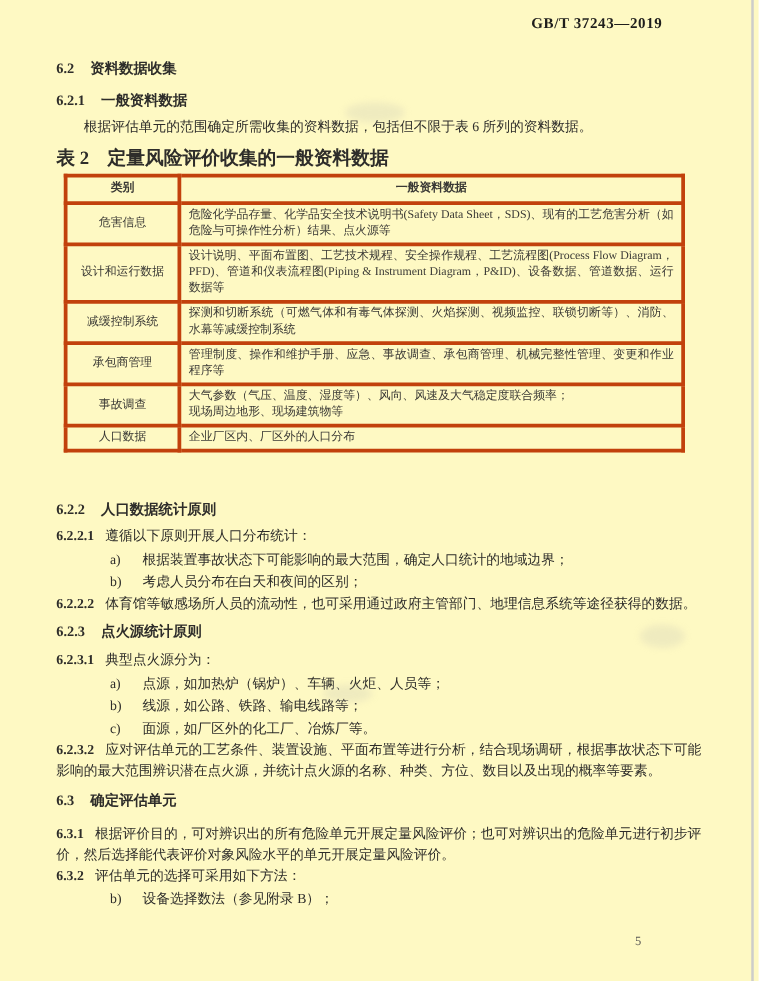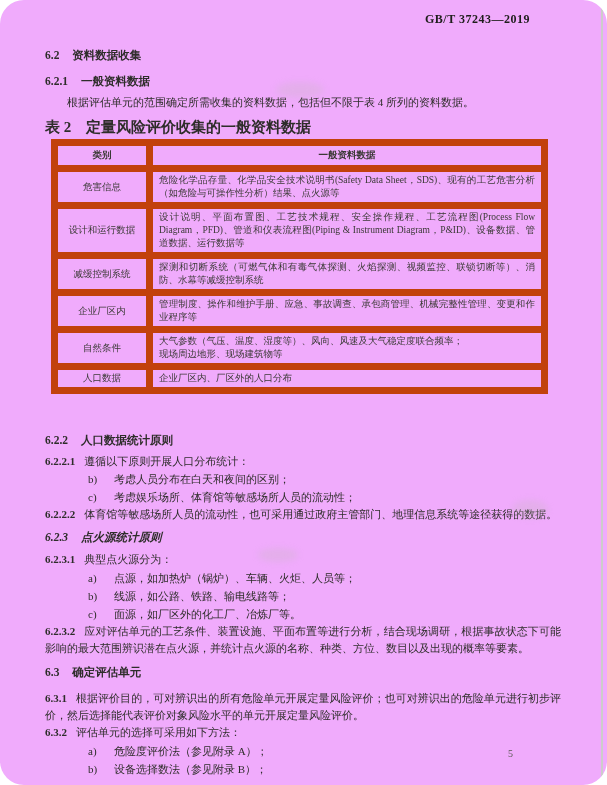--- a/index.html
+++ b/index.html
@@ -1,51 +1,50 @@
 <!DOCTYPE html>
 <html><head>
 <meta charset="utf-8">
 <style>
   html,body{margin:0;padding:0;background:#ffffff;}
   .scan{
     width:607px;height:785px;position:relative;overflow:hidden;
-    background:#f0abfc;
+    background:#fef9c3;
     font-family:"Liberation Serif","DejaVu Serif",serif;
     color:#2e2d2a;
-    border-radius:24px;
   }
   .edge-line{position:absolute;right:4px;top:0;bottom:0;width:2px;background:#cdcdca;}
   .smudge{position:absolute;background:rgba(185,185,178,0.22);border-radius:50%;filter:blur(3px);}
   .sm1{left:276px;top:82px;width:48px;height:16px;}
   .sm2{left:512px;top:500px;width:36px;height:18px;}
   .sm3{left:258px;top:548px;width:40px;height:14px;}
   .doc-header{padding:9px 77px 0 0;text-align:right;}
   .std-num{font-size:12px;font-weight:bold;letter-spacing:.5px;color:#1f1e1c;}
   .content{padding:0 46px 0 45px;}
   .h-sec{font-size:11.5px;font-weight:bold;margin:0;line-height:16px;}
   .hnum{margin-right:10px;}
   .para{font-size:11px;line-height:17px;margin:0;text-align:justify;}
   .indent{text-indent:22px;}
   .cnum{font-weight:bold;margin-right:9px;}
   .li{font-size:11px;line-height:18px;padding-left:43px;margin:0;}
   .li-label{display:inline-block;width:26px;}
   .tbl-caption{text-align:left;font-size:15px;font-weight:bold;margin-top:9px;line-height:14px;}
   .cap-title{margin-left:11px;}
   table.tbl{width:497px;border-collapse:collapse;margin:5px 0 0 6px;font-size:9.5px;color:#3a3935;}
-  table.tbl th,table.tbl td{border:7px solid #c2410c;padding:2px 6px;line-height:13px;}
+  table.tbl th,table.tbl td{border:3px solid #c2410c;padding:2px 6px;line-height:13px;}
   table.tbl th{font-weight:bold;text-align:center;padding:3px 6px;}
   td.cat{width:76px;text-align:center;vertical-align:middle;}
   td.dat{white-space:pre-line;text-align:justify;}
   .m-s62{margin-top:20px;}
   .m-s621{margin-top:10px;}
   .m-p621{margin-top:5px;}
   .m-s622{margin-top:38px;}
   .m-p6221{margin-top:5px;}
   .m-l1{margin-top:1px;}
-  .m-s623{margin-top:6px;font-style:italic;}
+  .m-s623{margin-top:6px;}
   .m-p6231{margin-top:6px;}
   .m-s63{margin-top:7px;}
   .m-p631{margin-top:10px;}
   .page-num{position:absolute;right:94px;bottom:26px;font-size:10px;color:#5a5955;}
 </style>
 </head>
 <body>
 
 <div class="scan">
   <div class="edge-line"></div>
@@ -62,21 +61,21 @@
     <h2 class="h-sec m-s62">
       <span class="hnum">6.2</span>
       <span>资料数据收集</span>
     </h2>
 
     <h3 class="h-sec m-s621">
       <span class="hnum">6.2.1</span>
       <span>一般资料数据</span>
     </h3>
 
-    <p class="para indent m-p621">根据评估单元的范围确定所需收集的资料数据，包括但不限于表 4 所列的资料数据。</p>
+    <p class="para indent m-p621">根据评估单元的范围确定所需收集的资料数据，包括但不限于表 6 所列的资料数据。</p>
 
     <div class="tbl-caption">
       <span>表 2</span>
       <span class="cap-title">定量风险评价收集的一般资料数据</span>
     </div>
 
     <table class="tbl">
       <thead>
         <tr>
           <th>类别</th>
@@ -90,48 +89,48 @@
         </tr>
         <tr>
           <td class="cat">设计和运行数据</td>
           <td class="dat">设计说明、平面布置图、工艺技术规程、安全操作规程、工艺流程图(Process Flow Diagram，PFD)、管道和仪表流程图(Piping &amp; Instrument Diagram，P&amp;ID)、设备数据、管道数据、运行数据等</td>
         </tr>
         <tr>
           <td class="cat">减缓控制系统</td>
           <td class="dat">探测和切断系统（可燃气体和有毒气体探测、火焰探测、视频监控、联锁切断等）、消防、水幕等减缓控制系统</td>
         </tr>
         <tr>
-          <td class="cat">企业厂区内</td>
+          <td class="cat">承包商管理</td>
           <td class="dat">管理制度、操作和维护手册、应急、事故调查、承包商管理、机械完整性管理、变更和作业程序等</td>
         </tr>
         <tr>
-          <td class="cat">自然条件</td>
+          <td class="cat">事故调查</td>
           <td class="dat">大气参数（气压、温度、湿度等）、风向、风速及大气稳定度联合频率；
 现场周边地形、现场建筑物等</td>
         </tr>
         <tr>
           <td class="cat">人口数据</td>
           <td class="dat">企业厂区内、厂区外的人口分布</td>
         </tr>
       </tbody>
     </table>
 
     <h3 class="h-sec m-s622">
       <span class="hnum">6.2.2</span>
       <span>人口数据统计原则</span>
     </h3>
 
     <p class="para m-p6221">
       <span class="cnum">6.2.2.1</span><span>遵循以下原则开展人口分布统计：</span>
     </p>
+    <div class="li m-l1">
+      <span class="li-label">a)</span><span>根据装置事故状态下可能影响的最大范围，确定人口统计的地域边界；</span>
+    </div>
     <div class="li">
       <span class="li-label">b)</span><span>考虑人员分布在白天和夜间的区别；</span>
-    </div>
-    <div class="li">
-      <span class="li-label">c)</span><span>考虑娱乐场所、体育馆等敏感场所人员的流动性；</span>
     </div>
 
     <p class="para">
       <span class="cnum">6.2.2.2</span><span>体育馆等敏感场所人员的流动性，也可采用通过政府主管部门、地理信息系统等途径获得的数据。</span>
     </p>
 
     <h3 class="h-sec m-s623">
       <span class="hnum">6.2.3</span>
       <span>点火源统计原则</span>
     </h3>
@@ -158,23 +157,20 @@
       <span>确定评估单元</span>
     </h2>
 
     <p class="para m-p631">
       <span class="cnum">6.3.1</span><span>根据评价目的，可对辨识出的所有危险单元开展定量风险评价；也可对辨识出的危险单元进行初步评价，然后选择能代表评价对象风险水平的单元开展定量风险评价。</span>
     </p>
 
     <p class="para">
       <span class="cnum">6.3.2</span><span>评估单元的选择可采用如下方法：</span>
     </p>
-    <div class="li m-l1">
-      <span class="li-label">a)</span><span>危险度评价法（参见附录 A）；</span>
-    </div>
     <div class="li">
       <span class="li-label">b)</span><span>设备选择数法（参见附录 B）；</span>
     </div>
 
   </main>
 
   <div class="page-num">5</div>
 </div>
 
 </body></html>

